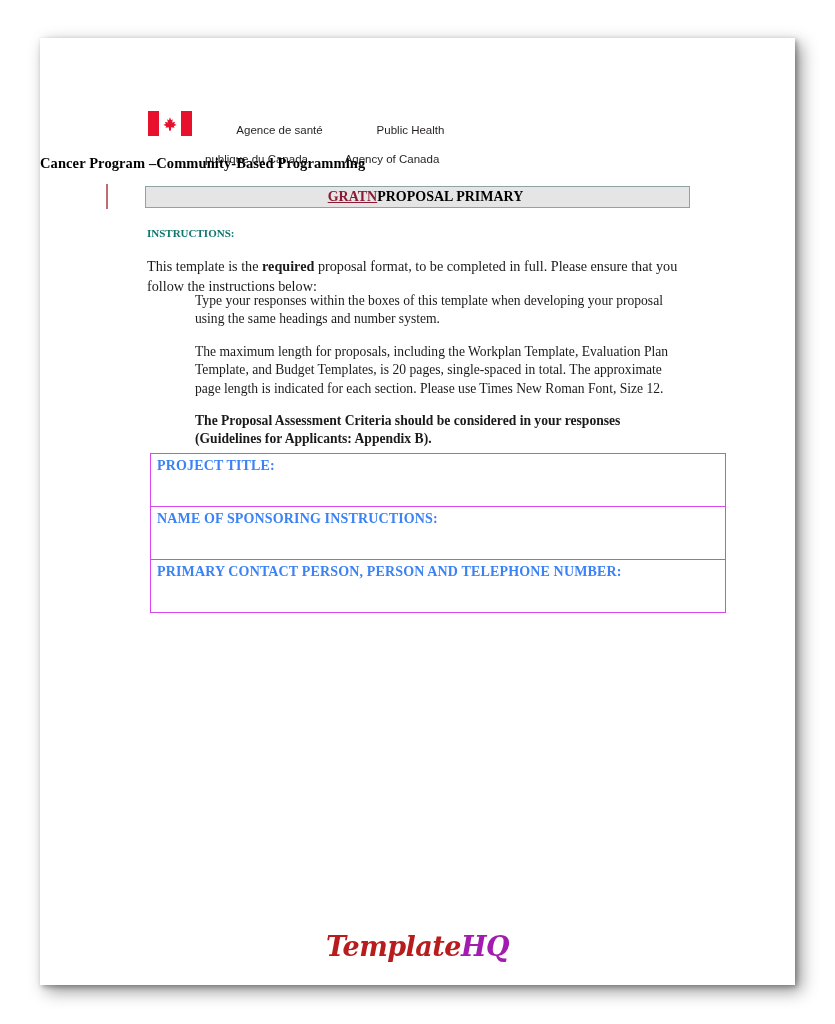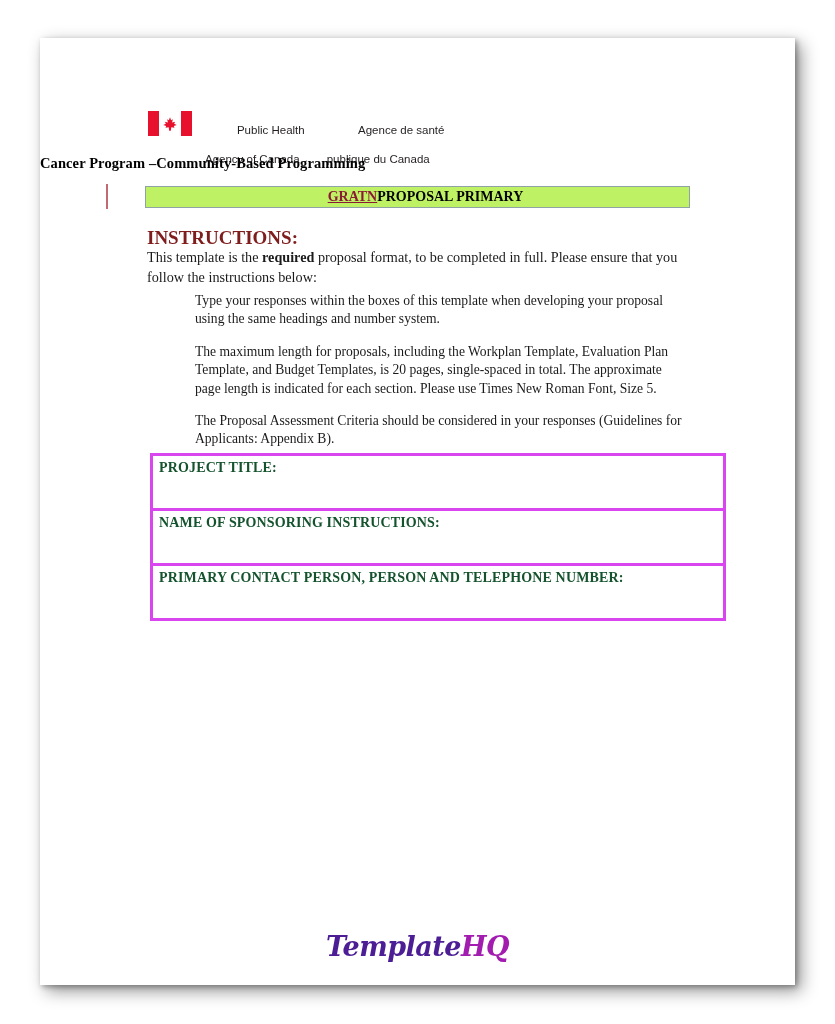--- a/index.html
+++ b/index.html
@@ -103,21 +103,21 @@
     background: #c06b72;
   }
 
   
   .banner {
     position: absolute;
     left: 105px;
     top: 148px;
     width: 545px;
     height: 22px;
-    background: #bef264;
+    background: #e5e5e5;
     border: 1px solid #8fa3a5;
     box-sizing: border-box;
     display: flex;
     align-items: center;
     justify-content: center;
     font-weight: bold;
     font-size: 14px;
     color: #000000;
     padding-left: 16px;
   }
@@ -126,126 +126,126 @@
     text-decoration: underline;
     text-underline-offset: 1px;
   }
 
   
   .instructions-head {
     position: absolute;
     left: 107px;
     top: 189px;
     font-weight: bold;
-    font-size: 19px;
-    color: #7f1d1d;
+    font-size: 11px;
+    color: #0f766e;
   }
   .intro {
     position: absolute;
     left: 107px;
-    top: 210px;
+    top: 219px;
     width: 545px;
     font-size: 14.2px;
     line-height: 19.5px;
     color: #1a1a1a;
   }
   .intro b { font-weight: bold; }
 
   .indent-block {
     position: absolute;
     left: 155px;
     top: 254px;
     width: 495px;
   }
   .indent-block p {
     margin: 0 0 14px 0;
     font-size: 13.6px;
     line-height: 18.4px;
     color: #1a1a1a;
   }
-  .indent-block p:last-child { margin-bottom: 17px; }
+  .indent-block p:last-child { margin-bottom: 17px; font-weight: bold; }
 
   
   .form-table {
     position: absolute;
     left: 110px;
     top: 415px;
     width: 576px;
     border-collapse: collapse;
     table-layout: fixed;
   }
   .form-table td {
-    border: 3px solid #d946ef;
+    border: 1px solid #d946ef;
     height: 48px;
     vertical-align: top;
     padding: 4px 6px 0 6px;
     font-weight: bold;
     font-size: 14px;
-    color: #14532d;
+    color: #3b82f6;
     letter-spacing: 0.15px;
   }
 
   
   .footer-logo {
     position: absolute;
     left: 0;
     right: 0;
     top: 893px;
     text-align: center;
     font-family: "DejaVu Serif", serif;
     font-weight: bold;
     font-style: italic;
     font-size: 27px;
     letter-spacing: -0.5px;
   }
-  .footer-logo .tpl { color: #4c1d95; }
+  .footer-logo .tpl { color: #b91c1c; }
   .footer-logo .hq  { color: #a21caf; }
 </style>
 </head>
 <body>
 
 <div class="page">
   <div class="page-inner">
 
     <div class="wordmark">
       <div class="flag">
         <div class="bar left"></div>
         <div class="bar right"></div>
         <svg class="leaf" viewBox="0 0 100 100">
           <path fill="#e8112d" d="M50 8 L57 27 L68 21 L63 40 L82 36 L76 48 L92 56 L74 62 L78 73 L58 70 L55 92 L45 92 L42 70 L22 73 L26 62 L8 56 L24 48 L18 36 L37 40 L32 21 L43 27 Z"></path>
         </svg>
       </div>
       <div class="wm-text">
         <div class="wm-col">
+          <span class="l1">Agence de santé</span>
+          <span class="l2">publique du Canada</span>
+        </div>
+        <div class="wm-col">
           <span class="l1">Public Health</span>
           <span class="l2">Agency of Canada</span>
         </div>
-        <div class="wm-col">
-          <span class="l1">Agence de santé</span>
-          <span class="l2">publique du Canada</span>
-        </div>
       </div>
     </div>
 
     <div class="program-title">Cancer Program –Community-Based Programming</div>
 
     <div class="change-bar"></div>
 
     <div class="banner">
       <span class="grant-word">GRATN</span>
         <span> PROPOSAL PRIMARY</span>
     </div>
 
     <div class="instructions-head">INSTRUCTIONS:</div>
 
     <div class="intro"><span>This template is the </span><b>required</b><span> proposal format, to be completed in full.  Please ensure that you follow the instructions below:</span></div>
 
     <div class="indent-block">
       <p>Type your responses within the boxes of this template when developing your proposal using the same headings and number system.</p>
-      <p>The maximum length for proposals, including the Workplan Template, Evaluation Plan Template, and Budget Templates, is 20 pages, single-spaced in total. The approximate page length is indicated for each section. Please use Times New Roman Font, Size 5.</p>
+      <p>The maximum length for proposals, including the Workplan Template, Evaluation Plan Template, and Budget Templates, is 20 pages, single-spaced in total. The approximate page length is indicated for each section. Please use Times New Roman Font, Size 12.</p>
       <p>The Proposal Assessment Criteria should be considered in your responses (Guidelines for Applicants: Appendix B).</p>
     </div>
 
     <table class="form-table">
       <tbody>
         <tr>
           <td>PROJECT TITLE:</td>
         </tr>
         <tr>
           <td>NAME OF SPONSORING INSTRUCTIONS:</td>

